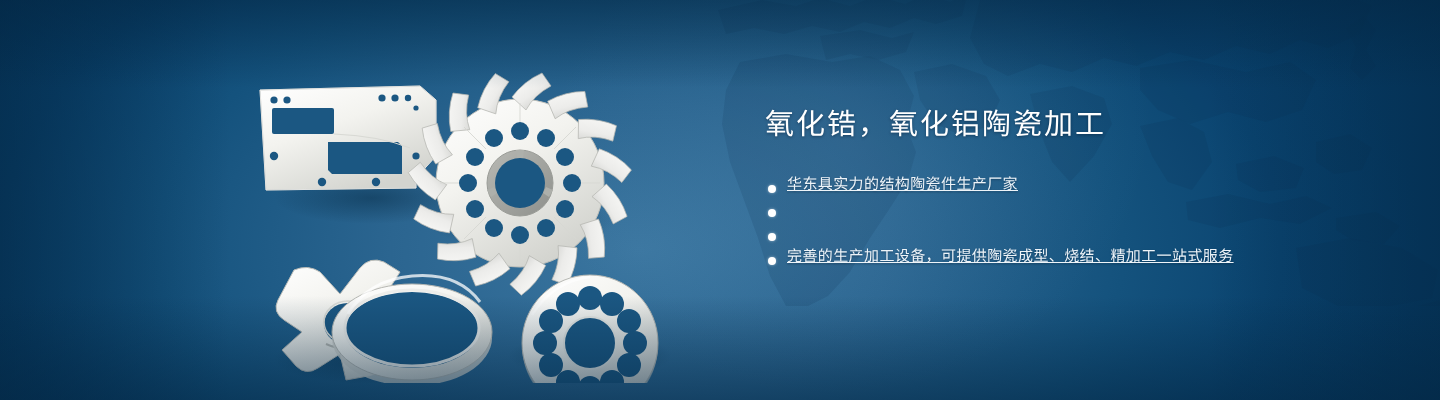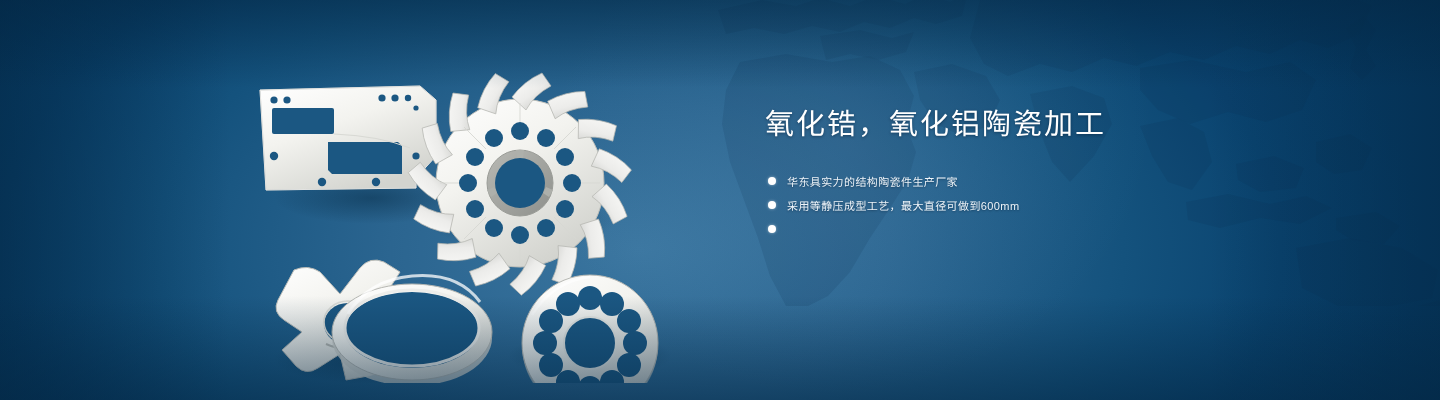--- a/index.html
+++ b/index.html
@@ -46,27 +46,28 @@
     color:#ffffff;
     font-size:29px;
     line-height:40px;
     letter-spacing:2px;
     font-weight:400;
     white-space:nowrap;
     text-shadow:0 1px 3px rgba(0,20,40,.45);
   }
   .bullets{list-style:none;margin:0;padding:0;margin-top:25px;}
   .bullets li{
-    display:flex;align-items:center;
+    display:flex;align-items:flex-end;
     height:24px;margin:0 0 0 0;
     color:#eef4f9;
-    font-size:11px;
+    font-size:15px;
     letter-spacing:.4px;
     white-space:nowrap;
     text-shadow:0 1px 2px rgba(0,20,40,.40);
+    text-decoration:underline;
   }
   .dot{
     flex:0 0 auto;width:8px;height:8px;border-radius:50%;
     background:#ffffff;margin-right:11px;margin-left:3px;
     box-shadow:0 0 3px rgba(255,255,255,.5);
   }
   .btxt{display:inline-block;}
 </style>
 </head>
 <body>
@@ -305,21 +306,24 @@
 
     <div class="headline">氧化锆，氧化铝陶瓷加工</div>
 
     <ul class="bullets">
       <li>
         <span class="dot"></span>
         <span class="btxt">华东具实力的结构陶瓷件生产厂家</span>
       </li>
       <li>
         <span class="dot"></span>
-        <span class="btxt">采用等静压成型工艺，最大直径可做到600mm</span>
       </li>
       <li>
         <span class="dot"></span>
       </li>
+      <li>
+        <span class="dot"></span>
+        <span class="btxt">完善的生产加工设备，可提供陶瓷成型、烧结、精加工一站式服务</span>
+      </li>
     </ul>
 
   </div>
 </div>
 
 </body></html>

